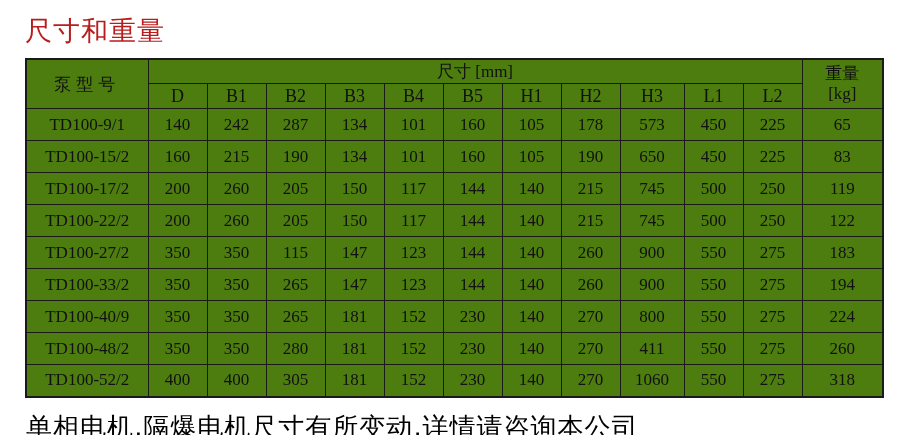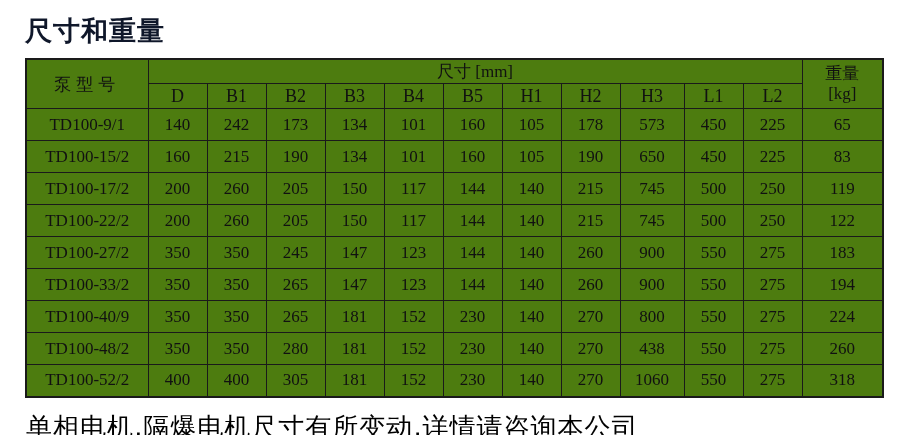--- a/index.html
+++ b/index.html
@@ -6,22 +6,22 @@
   html, body { background: #ffffff; }
   body {
     width: 900px; height: 435px;
     font-family: "Liberation Sans", "DejaVu Sans", sans-serif;
     color: #000; overflow: hidden;
   }
   .page { padding: 13px 22px 0 25px; }
 
   .title {
     font-family: "DejaVu Sans", "Liberation Sans", sans-serif;
-    font-size: 27px; font-weight: bold;
-    letter-spacing: 1px; color: #0f172a;
+    font-size: 27px; font-weight: normal;
+    letter-spacing: 1px; color: #b91c1c;
     margin-bottom: 9px;
   }
 
   table.spec-table {
     border-collapse: collapse;
     table-layout: fixed;
     width: 854px;
     border: 2px solid #1a1a1a;
     background: #4d7c0f;
   }
@@ -98,21 +98,21 @@
         <th>H3</th>
         <th>L1</th>
         <th>L2</th>
       </tr>
     </thead>
     <tbody>
         <tr>
           <td>TD100-9/1</td>
           <td>140</td>
           <td>242</td>
-          <td>173</td>
+          <td>287</td>
           <td>134</td>
           <td>101</td>
           <td>160</td>
           <td>105</td>
           <td>178</td>
           <td>573</td>
           <td>450</td>
           <td>225</td>
           <td>65</td>
         </tr>
@@ -158,21 +158,21 @@
           <td>215</td>
           <td>745</td>
           <td>500</td>
           <td>250</td>
           <td>122</td>
         </tr>
         <tr>
           <td>TD100-27/2</td>
           <td>350</td>
           <td>350</td>
-          <td>245</td>
+          <td>115</td>
           <td>147</td>
           <td>123</td>
           <td>144</td>
           <td>140</td>
           <td>260</td>
           <td>900</td>
           <td>550</td>
           <td>275</td>
           <td>183</td>
         </tr>
@@ -209,21 +209,21 @@
         <tr>
           <td>TD100-48/2</td>
           <td>350</td>
           <td>350</td>
           <td>280</td>
           <td>181</td>
           <td>152</td>
           <td>230</td>
           <td>140</td>
           <td>270</td>
-          <td>438</td>
+          <td>411</td>
           <td>550</td>
           <td>275</td>
           <td>260</td>
         </tr>
         <tr>
           <td>TD100-52/2</td>
           <td>400</td>
           <td>400</td>
           <td>305</td>
           <td>181</td>

